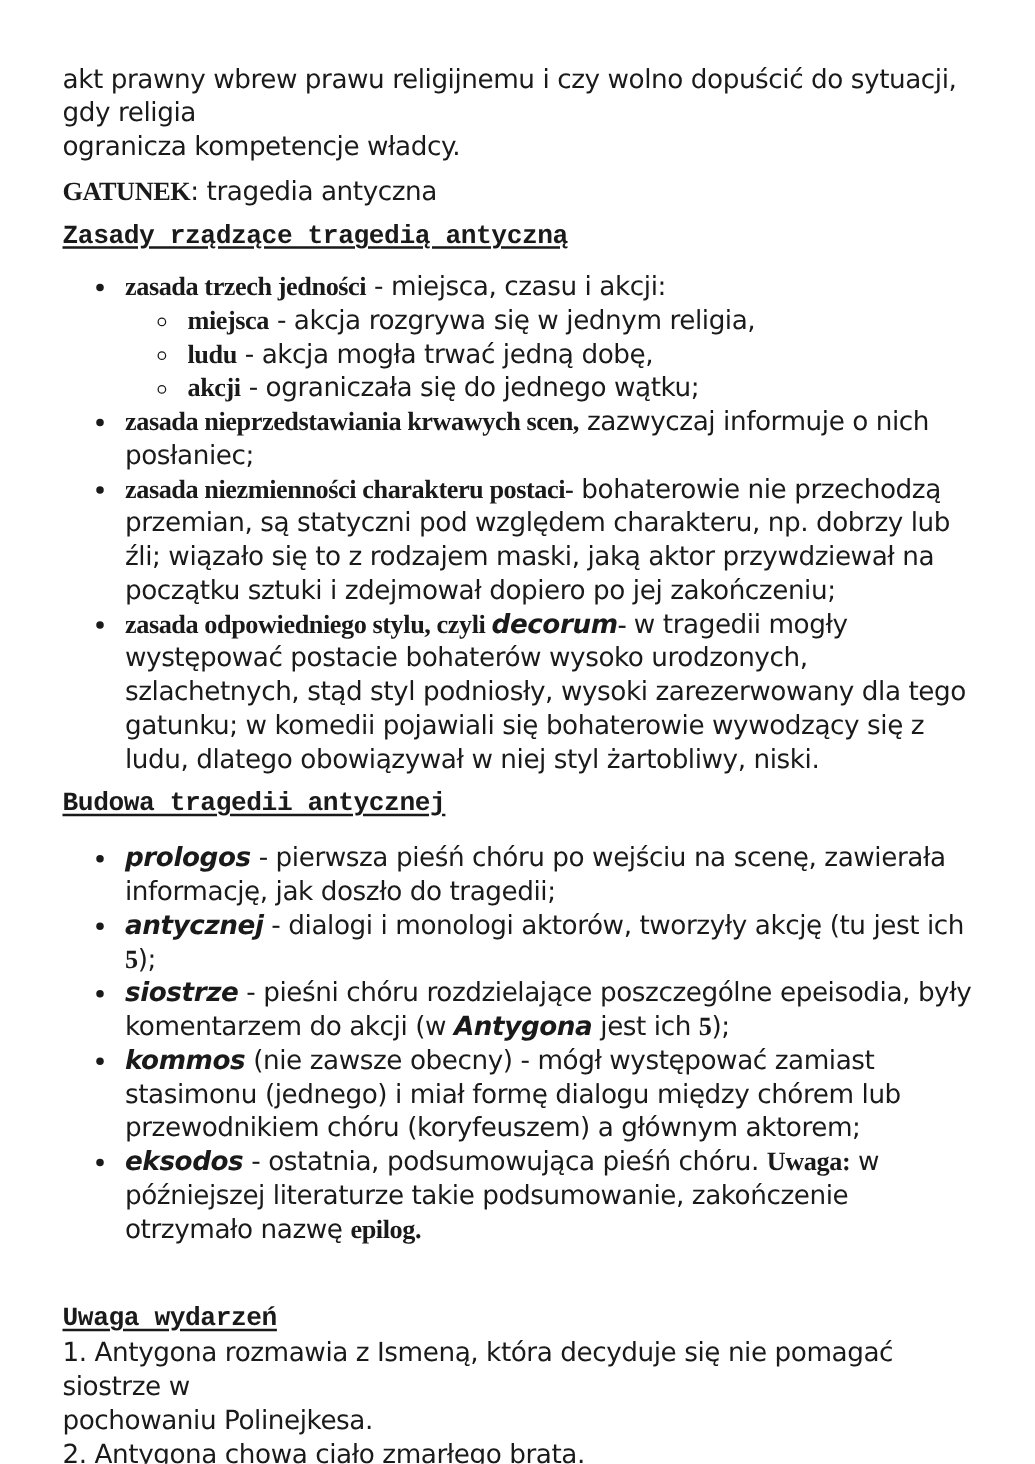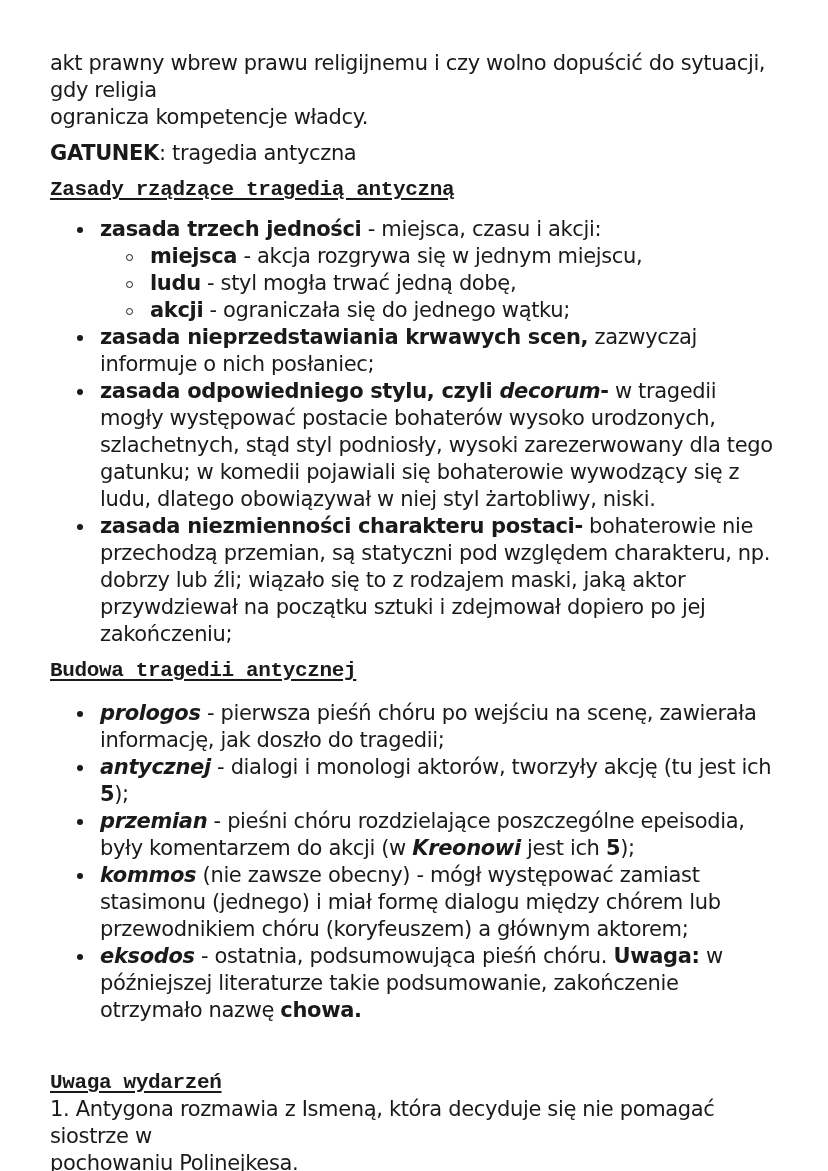--- a/index.html
+++ b/index.html
@@ -7,21 +7,21 @@
     width: 828px; height: 1171px; overflow: hidden; position: relative;
     font-family: "DejaVu Sans", "Liberation Sans", sans-serif;
     color: #1a1a1a;
   }
   .page { position: absolute; left: 50px; top: 50px; width: 730px; font-size: 21px; line-height: 27px; letter-spacing: -0.35px; }
   p { margin: 0; }
   .gap-s { height: 9px; }
   .gap-m { height: 13px; }
   .gap-l { height: 38px; }
   .heading { font-weight: bold; text-decoration: underline; text-underline-offset: 3px; font-family: Liberation Mono, monospace; }
-  b, .b { font-weight: bold; }
+  b, .b { font-weight: bold; font-family: Liberation Serif, serif; }
   .bi { font-weight: bold; font-style: italic; }
   ul { list-style: none; margin: 0; padding: 0; }
   ul.lvl1 > li { position: relative; padding-left: 50px; }
   ul.lvl1 > li::before {
     content: ""; position: absolute; left: 27px; top: 11px;
     width: 6px; height: 6px; border-radius: 50%; background: #1a1a1a;
   }
   ul.lvl2 > li { position: relative; padding-left: 100px; margin-left: -50px; }
   ul.lvl2 > li::before {
     content: ""; position: absolute; left: 76px; top: 11px;
@@ -40,40 +40,40 @@
   <p><span class="b">GATUNEK</span><span>: </span><span>tragedia antyczna</span></p>
   <div class="gap-s"></div>
 
   <p class="heading">Zasady rządzące tragedią antyczną</p>
   <div class="gap-m"></div>
 
   <ul class="lvl1">
     <li>
       <span class="b">zasada trzech jedności</span><span> - miejsca, czasu i akcji:</span>
       <ul class="lvl2">
-        <li><span class="b">miejsca</span><span> - akcja rozgrywa się w jednym miejscu,</span></li>
-        <li><span class="b">ludu</span><span> - styl mogła trwać jedną dobę,</span></li>
+        <li><span class="b">miejsca</span><span> - akcja rozgrywa się w jednym religia,</span></li>
+        <li><span class="b">ludu</span><span> - akcja mogła trwać jedną dobę,</span></li>
         <li><span class="b">akcji</span><span> - ograniczała się do jednego wątku;</span></li>
       </ul>
     </li>
     <li><span class="b">zasada nieprzedstawiania krwawych scen,</span><span> zazwyczaj informuje o nich posłaniec;</span></li>
+    <li><span class="b">zasada niezmienności charakteru postaci-</span><span> bohaterowie nie przechodzą przemian, są statyczni pod względem charakteru, np. dobrzy lub źli; wiązało się to z rodzajem maski, jaką aktor przywdziewał na początku sztuki i zdejmował dopiero po jej zakończeniu;</span></li>
     <li><span class="b">zasada odpowiedniego stylu, czyli </span><span class="bi">decorum</span><span class="b">-</span><span> w tragedii mogły występować postacie bohaterów wysoko urodzonych, szlachetnych, stąd styl podniosły, wysoki zarezerwowany dla tego gatunku; w komedii pojawiali się bohaterowie wywodzący się z ludu, dlatego obowiązywał w niej styl żartobliwy, niski.</span></li>
-    <li><span class="b">zasada niezmienności charakteru postaci-</span><span> bohaterowie nie przechodzą przemian, są statyczni pod względem charakteru, np. dobrzy lub źli; wiązało się to z rodzajem maski, jaką aktor przywdziewał na początku sztuki i zdejmował dopiero po jej zakończeniu;</span></li>
   </ul>
   <div class="gap-s"></div>
 
   <p class="heading">Budowa tragedii antycznej</p>
   <div class="gap-m" style="height:16px"></div>
 
   <ul class="lvl1">
     <li><span class="bi">prologos</span><span> - pierwsza pieśń chóru po wejściu na scenę, zawierała informację, jak doszło do tragedii;</span></li>
     <li><span class="bi">antycznej</span><span> - dialogi i monologi aktorów, tworzyły akcję (tu jest ich </span><span class="b">5</span><span>);</span></li>
-    <li><span class="bi">przemian</span><span> - pieśni chóru rozdzielające poszczególne epeisodia, były komentarzem do akcji (w </span><span class="bi">Kreonowi</span><span> jest ich </span><span class="b">5</span><span>);</span></li>
+    <li><span class="bi">siostrze</span><span> - pieśni chóru rozdzielające poszczególne epeisodia, były komentarzem do akcji (w </span><span class="bi">Antygona</span><span> jest ich </span><span class="b">5</span><span>);</span></li>
     <li><span class="bi">kommos</span><span> (nie zawsze obecny) - mógł występować zamiast stasimonu (jednego) i miał formę dialogu między chórem lub przewodnikiem chóru (koryfeuszem) a głównym aktorem;</span></li>
-    <li><span class="bi">eksodos</span><span> - ostatnia, podsumowująca pieśń chóru. </span><span class="b">Uwaga:</span><span> w późniejszej literaturze takie podsumowanie, zakończenie otrzymało nazwę </span><span class="b">chowa.</span></li>
+    <li><span class="bi">eksodos</span><span> - ostatnia, podsumowująca pieśń chóru. </span><span class="b">Uwaga:</span><span> w późniejszej literaturze takie podsumowanie, zakończenie otrzymało nazwę </span><span class="b">epilog.</span></li>
   </ul>
   <div class="gap-l" style="height:45px"></div>
 
   <p class="heading">Uwaga wydarzeń</p>
   <p>1. Antygona rozmawia z Ismeną, która decyduje się nie pomagać siostrze w</p>
   <p>pochowaniu Polinejkesa.</p>
   <p>2. Antygona chowa ciało zmarłego brata.</p>
 
 </div>
 

